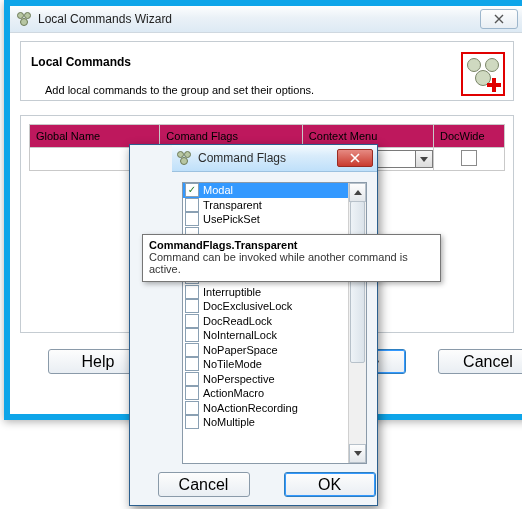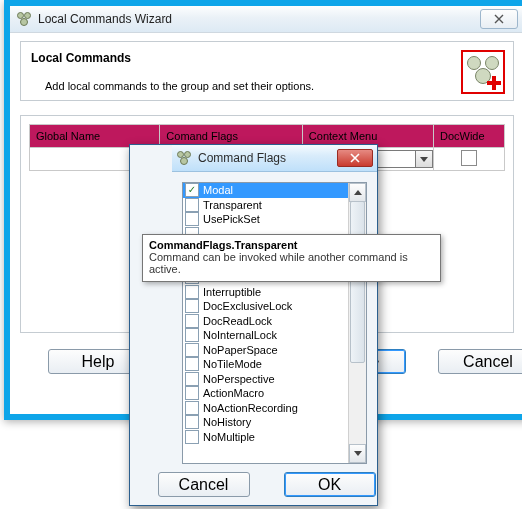--- a/index.html
+++ b/index.html
@@ -50,21 +50,21 @@
   .wizard-close svg { display:block; }
 
   .wizard-body {
     padding: 8px 10px 10px 10px;
   }
   .header-panel {
     border: 1px solid #c5ccd2;
     height: 50px;
     padding: 4px 8px 4px 10px;
     display:flex;
-    align-items:center;
+    align-items:flex-end;
     gap:8px;
   }
   .header-text { flex:1; }
   .header-title { font-weight: bold; font-size: 12px; }
   .header-desc  { padding-left: 14px; font-size: 11px; margin-top:15px; }
   .header-icon {
     width: 40px; height: 40px;
     border: 2px solid #e00000;
     background:#fff;
     position:relative;
@@ -376,24 +376,20 @@
         <div class="litem">
           <span class="chk"></span>
           <span>ActionMacro</span>
         </div>
         <div class="litem">
           <span class="chk"></span>
           <span>NoActionRecording</span>
         </div>
         <div class="litem">
           <span class="chk"></span>
-          <span>NoHistory</span>
-        </div>
-        <div class="litem">
-          <span class="chk"></span>
           <span>NoMultiple</span>
         </div>
       </div>
     <div class="scrollbar">
       <div class="sb-btn">
           <span class="arrow-up"></span>
         </div>
       <div class="sb-thumb"></div>
       <div class="sb-btn" style="position:absolute;left:0;right:0;bottom:0">
           <span class="arrow-down"></span>

